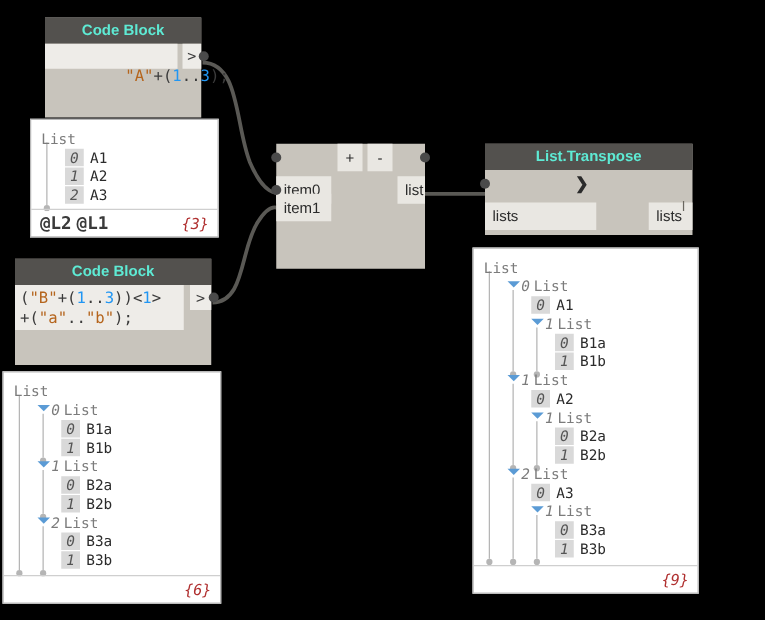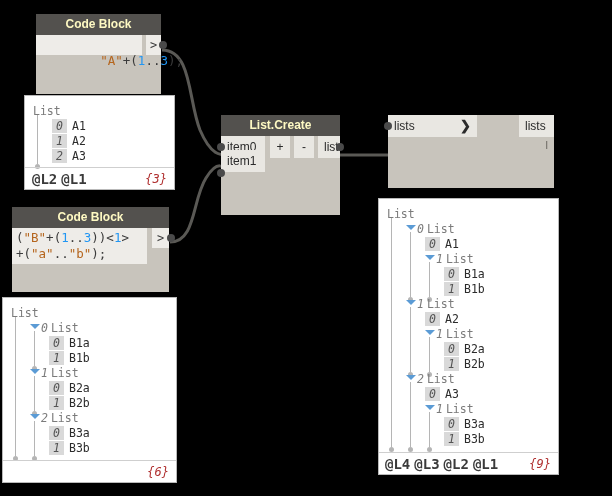--- a/index.html
+++ b/index.html
@@ -12,21 +12,21 @@
     position: relative;
   }
   #canvas { position:absolute; inset:0; }
 
   
   svg.wires { position:absolute; left:0; top:0; width:612px; height:496px; pointer-events:none; }
 
   
   .node { position:absolute; background:#c8c4bc; }
   .node-header {
-    background:#53514e; color:#fef9c3;
+    background:#53514e; color:#5eead4;
     font-size:12px; font-weight:bold;
     text-align:center; line-height:21px; height:21px;
   }
   .node-body { position:relative; }
 
   
   .cb-code {
     position:absolute; left:0; top:0;
     background:#eeece8; color:#3b3b3b;
     font-family:"DejaVu Sans Mono", monospace;
@@ -39,21 +39,21 @@
     text-align:center;
   }
   .tok-str { color:#b5651d; }
   .tok-num { color:#2196f3; }
   .tok-def { color:#3b3b3b; }
 
   
   .port {
     position:absolute; background:#e9e7e2; color:#2b2b2b;
     font-size:12px; line-height:22px; height:22px;
-    padding-left:6px; white-space:nowrap;
+    padding-left:6px; white-space:nowrap;margin-top:26px;
   }
   .port.out { text-align:left; padding-left:6px; }
   .port-btn {
     position:absolute; background:#e9e7e2; color:#2b2b2b;
     font-size:12px; line-height:22px; height:22px;
     text-align:center;
   }
   .port-chevron {
     position:absolute; color:#2b2b2b; font-size:13px; font-weight:bold;
     line-height:22px;
@@ -174,34 +174,34 @@
         <div class="pv-row" style="left: 27px; top: 111px;"><span class="pv-tri"></span><span class="pv-label" style="font-style: italic;">2</span><span class="pv-listword">List</span></div>
         <div class="pv-row" style="left: 46px; top: 126px;"><span class="pv-idx">0</span><span class="pv-val">B3a</span></div>
         <div class="pv-row" style="left: 46px; top: 141px;"><span class="pv-idx">1</span><span class="pv-val">B3b</span></div>
       </div>
     <div class="preview-footer">
       <span class="count">{6}</span>
     </div>
   </div>
 
   <div class="node" style="left:221px; top:115px; width:119px; height:100px;">
-    <div class="node-header">List.Create</div>
     <div class="node-body" style="height:79px;">
       <div class="port" style="left:0; top:0; width:44px;">item0</div>
       <div class="port-btn" style="left:49px; top:0; width:20px;">+</div>
       <div class="port-btn" style="left:73px; top:0; width:20px;">-</div>
       <div class="port out" style="left:97px; top:0; width:22px;">list</div>
       <div class="port" style="left:0; top:14px; width:44px;">item1</div>
       <div class="dot" style="left:-4px; top:7px;"></div>
       <div class="dot" style="left:-4px; top:33px;"></div>
       <div class="dot" style="left:115px; top:7px;"></div>
     </div>
   </div>
 
   <div class="node" style="left:388px; top:115px; width:166px; height:73px;">
+    <div class="node-header">List.Transpose</div>
     <div class="node-body" style="height:38px;">
       <div class="port" style="left:0; top:0; width:89px;">lists</div>
       <div class="port-chevron" style="left:72px; top:0;">❯</div>
       <div class="port out" style="left:131px; top:0; width:35px;">lists</div>
       <div class="dot" style="left:-4px; top:7px;"></div>
       <div class="lacing" style="right:6px; bottom:2px;">l</div>
     </div>
   </div>
 
   <div class="preview" style="left:378px; top:198px; width:181px; height:277px;">
@@ -231,18 +231,17 @@
         <div class="pv-row" style="left: 46px; top: 126px;"><span class="pv-tri"></span><span class="pv-label" style="font-style: italic;">1</span><span class="pv-listword">List</span></div>
         <div class="pv-row" style="left: 65px; top: 141px;"><span class="pv-idx">0</span><span class="pv-val">B2a</span></div>
         <div class="pv-row" style="left: 65px; top: 156px;"><span class="pv-idx">1</span><span class="pv-val">B2b</span></div>
         <div class="pv-row" style="left: 27px; top: 171px;"><span class="pv-tri"></span><span class="pv-label" style="font-style: italic;">2</span><span class="pv-listword">List</span></div>
         <div class="pv-row" style="left: 46px; top: 186px;"><span class="pv-idx">0</span><span class="pv-val">A3</span></div>
         <div class="pv-row" style="left: 46px; top: 201px;"><span class="pv-tri"></span><span class="pv-label" style="font-style: italic;">1</span><span class="pv-listword">List</span></div>
         <div class="pv-row" style="left: 65px; top: 216px;"><span class="pv-idx">0</span><span class="pv-val">B3a</span></div>
         <div class="pv-row" style="left: 65px; top: 231px;"><span class="pv-idx">1</span><span class="pv-val">B3b</span></div>
       </div>
     <div class="preview-footer">
-      <span class="lvl" style="left:6px;"><span style="margin-right: 4px;">@L4</span><span style="margin-right: 4px;">@L3</span><span style="margin-right: 4px;">@L2</span><span style="margin-right: 4px;">@L1</span></span>
       <span class="count">{9}</span>
     </div>
   </div>
 
 </div>
 
 </body></html>

